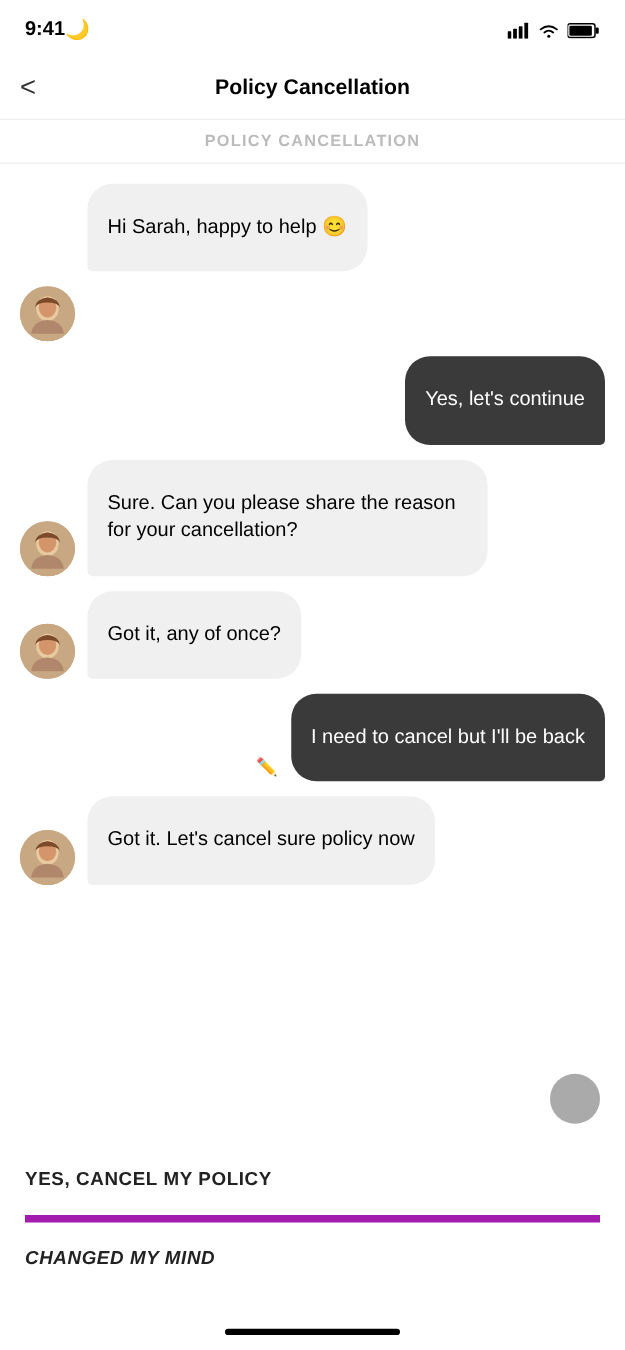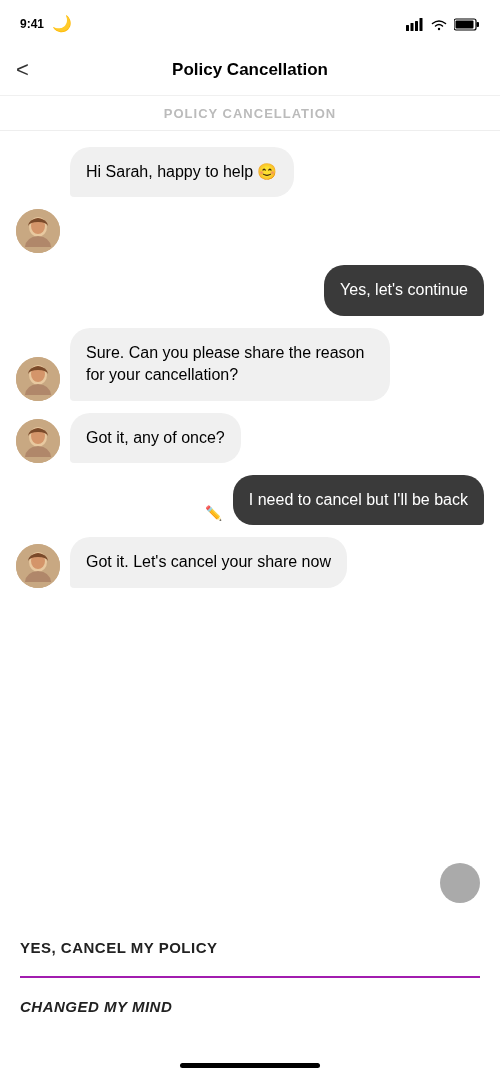--- a/index.html
+++ b/index.html
@@ -17,21 +17,21 @@
 
     
     .status-bar {
       display: flex;
       justify-content: space-between;
       align-items: center;
       padding: 12px 20px 8px 20px;
       height: 44px;
     }
     .status-time {
-      font-size: 12px;
+      font-size: 16px;
       font-weight: 600;
       color: #000;
     }
     .status-icons {
       display: flex;
       align-items: center;
       gap: 6px;
     }
 
     
@@ -109,21 +109,21 @@
       justify-content: center;
     }
     .avatar svg {
       width: 44px;
       height: 44px;
     }
 
     
     .bubble {
       max-width: 320px;
-      padding: 14px 16px;
+      padding: 24px 16px;
       border-radius: 20px;
       font-size: 16px;
       line-height: 1.4;
       color: #000;
     }
     .bubble.agent-bubble {
       background: #f0f0f0;
       border-bottom-left-radius: 4px;
     }
     .bubble.user-bubble {
@@ -167,21 +167,21 @@
     }
 
     .action-btn {
       padding: 20px 0;
       font-size: 15px;
       font-weight: 700;
       color: #222;
       letter-spacing: 0.5px;
       background: none;
       border: none;
-      border-bottom: 2px solid #a21caf;
+      border-bottom: 6px solid #a21caf;
       text-align: left;
       cursor: pointer;
       width: 100%;
     }
     .action-btn:last-child {
       border-bottom: none;
       font-style: italic;
     }
 
     
@@ -312,21 +312,21 @@
       <svg viewBox="0 0 44 44" xmlns="http://www.w3.org/2000/svg">
         <rect width="44" height="44" fill="#c8a882"></rect>
         <ellipse cx="22" cy="18" rx="9" ry="10" fill="#e8c9a0"></ellipse>
         <ellipse cx="22" cy="17" rx="7" ry="8" fill="#d4956a"></ellipse>
         <path d="M12 17 Q13 10 22 9 Q31 10 32 17 Q30 13 22 13 Q14 13 12 17Z" fill="#7a4a2a"></path>
         <ellipse cx="22" cy="38" rx="13" ry="10" fill="#c8a882"></ellipse>
         <path d="M9 38 Q10 28 22 27 Q34 28 35 38" fill="#b0876a"></path>
       </svg>
     </div>
     <div class="bubble agent-bubble">
-      <span>Got it. Let's cancel your share now</span>
+      <span>Got it. Let's cancel sure policy now</span>
     </div>
   </div>
 
 </div>
 
 <div class="bottom-area">
   <div style="display:flex; justify-content:flex-end; margin-bottom:8px;">
     <div class="circle-indicator"></div>
   </div>
   <button class="action-btn">YES, CANCEL MY POLICY</button>

